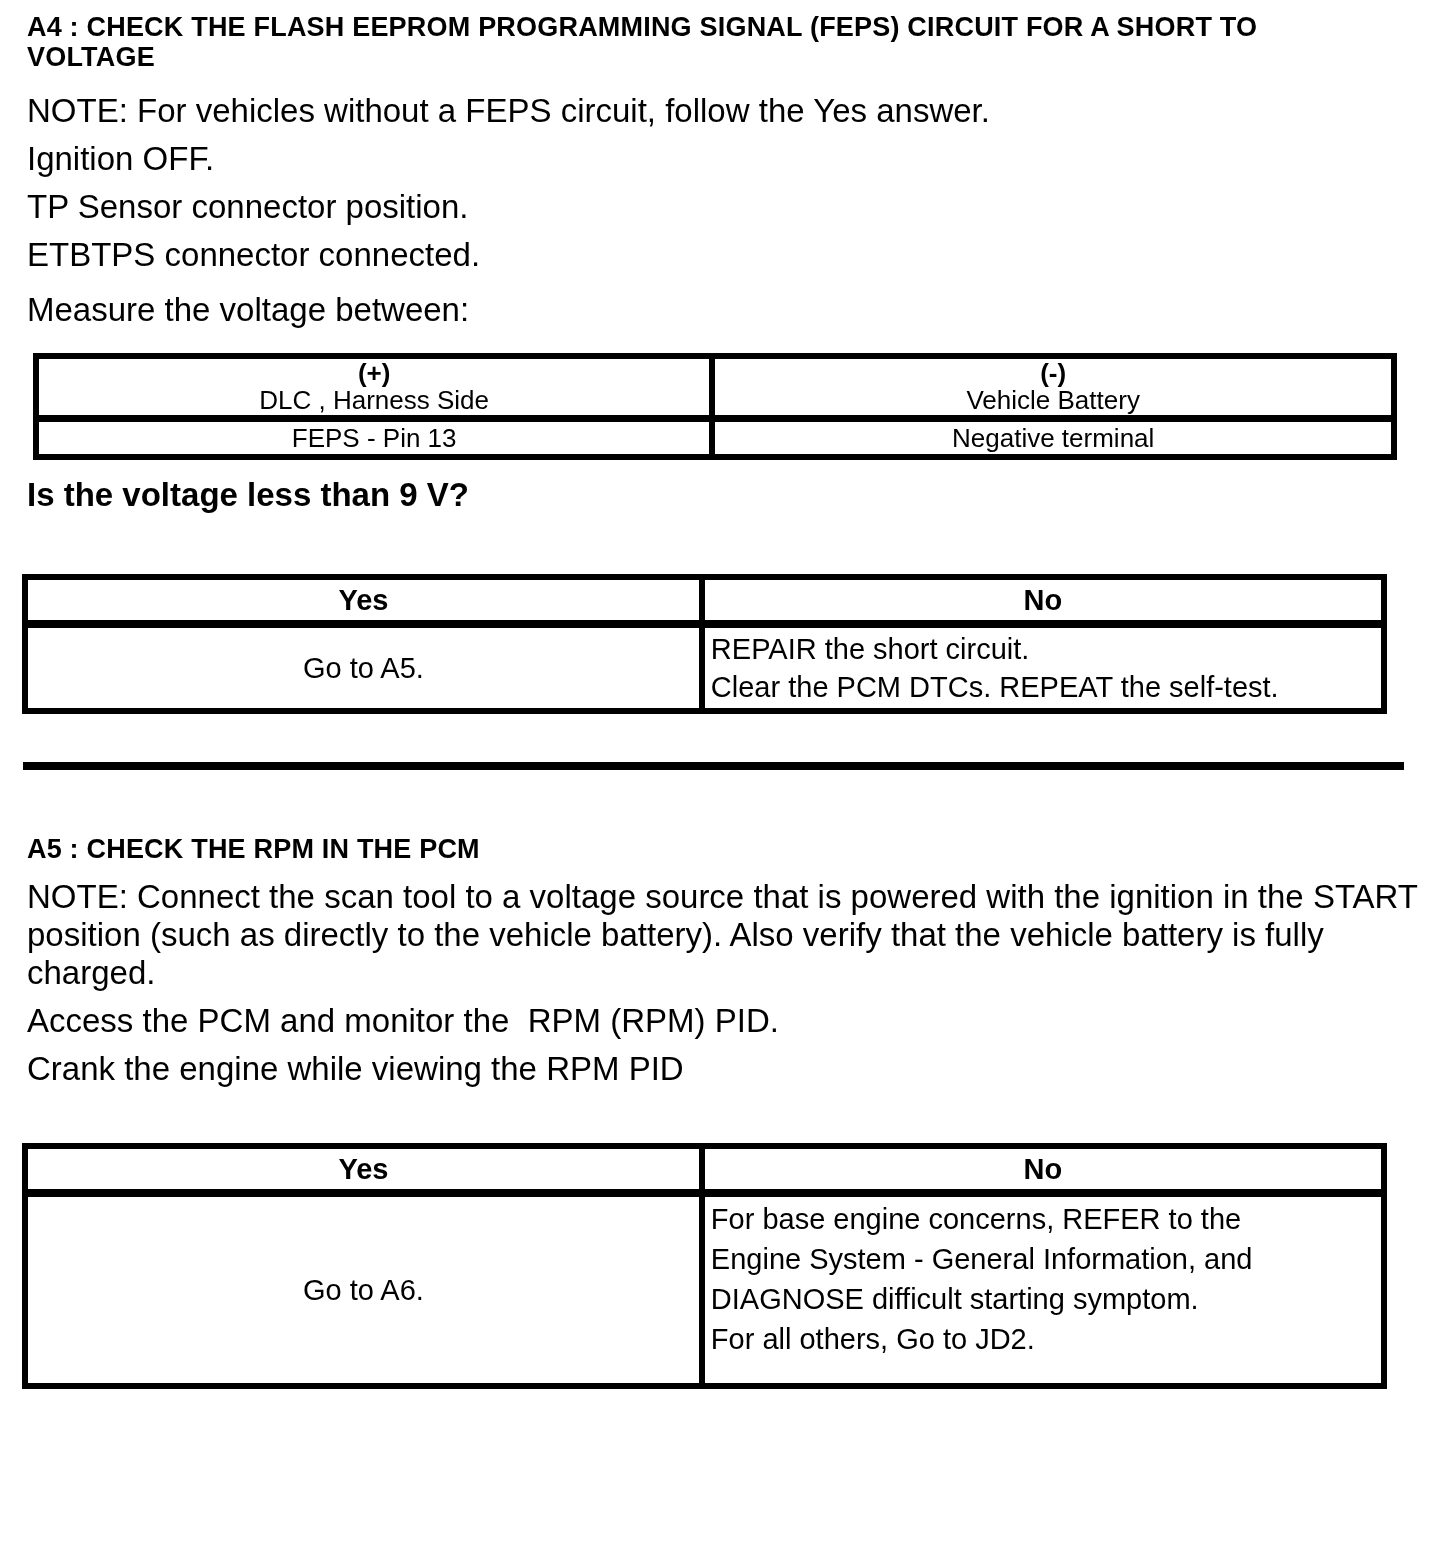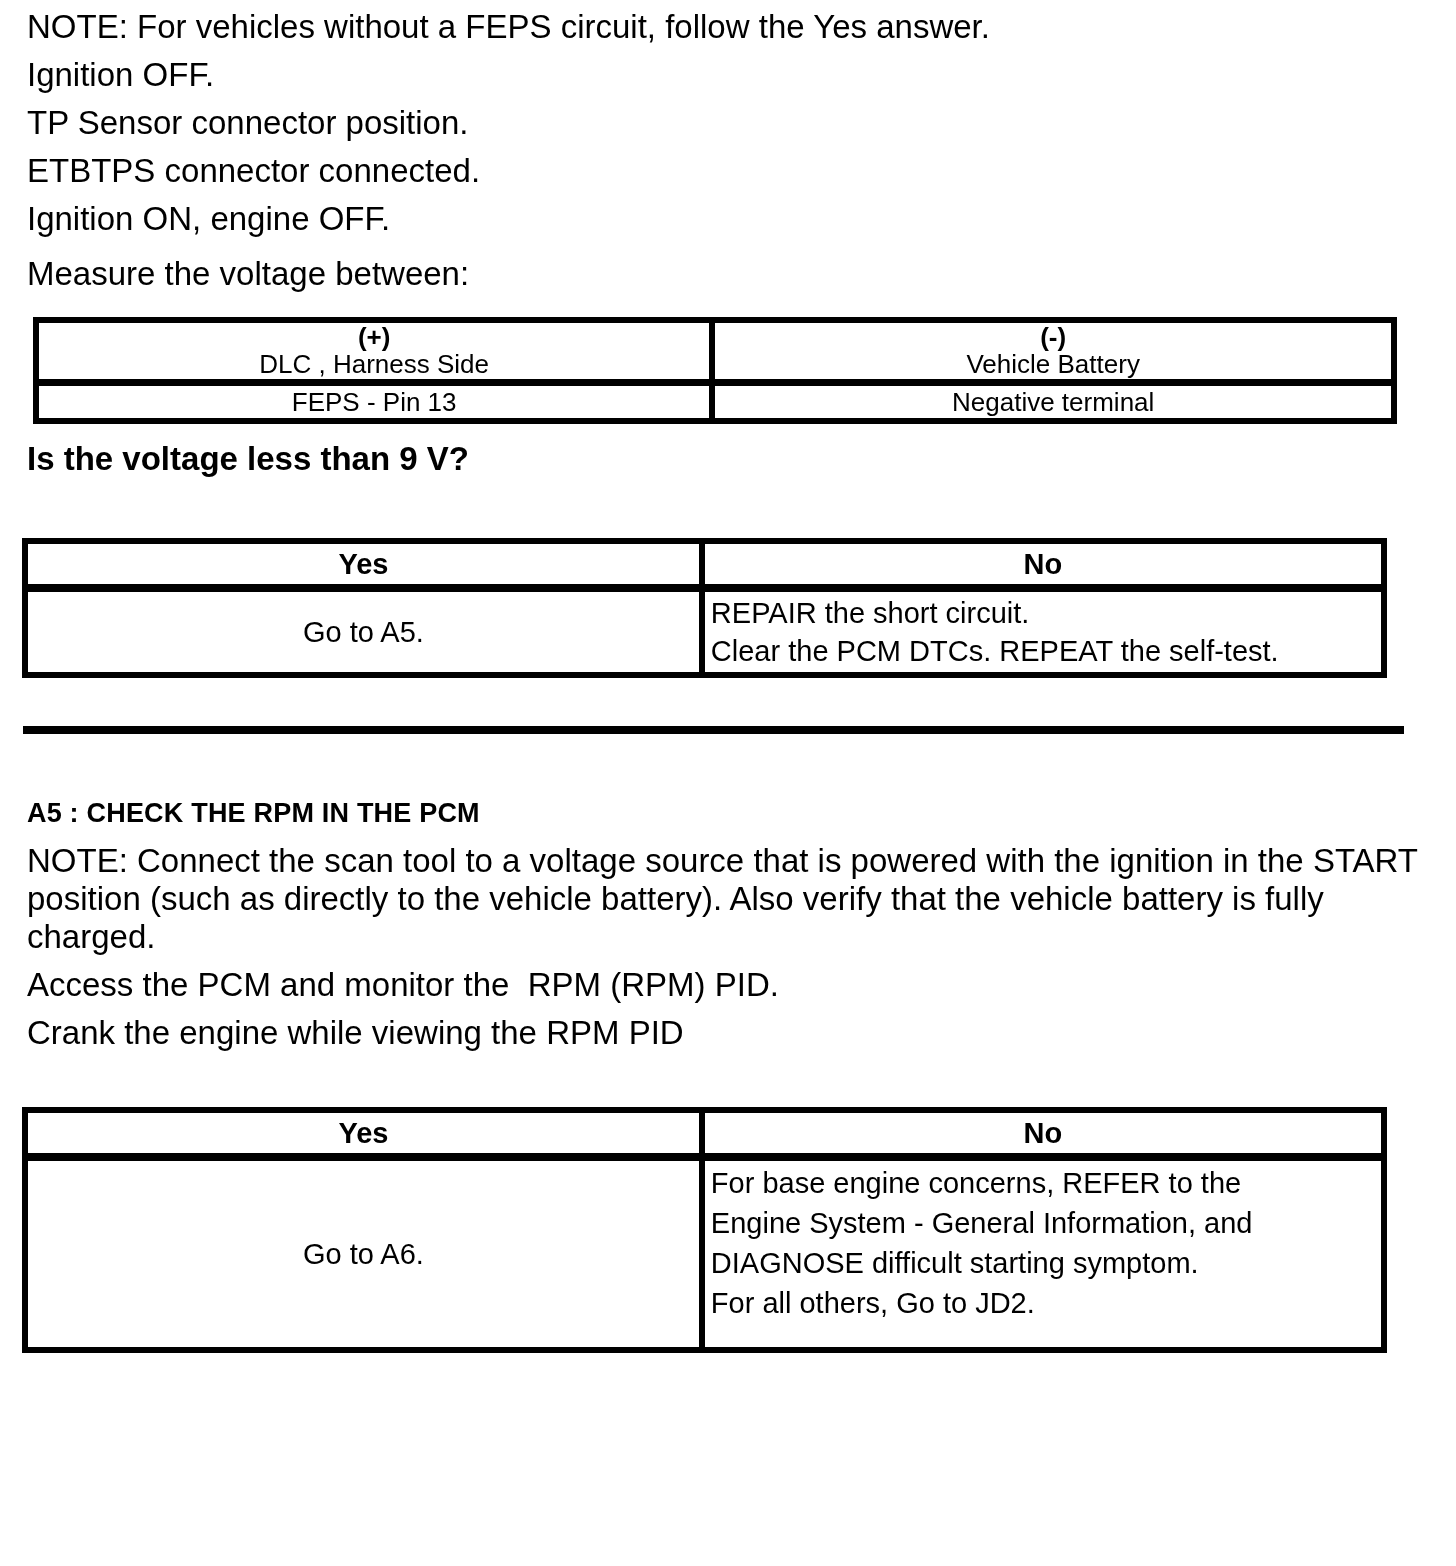--- a/index.html
+++ b/index.html
@@ -29,21 +29,21 @@
   .step-heading.a5 { padding-top: 0; }
 
   
   .para {
     font-size: 33px;
     line-height: 38px;
     margin: 10px 25px 10px 27px;
     width: 1404px;
     white-space: pre-wrap;
   }
-  .para.first { margin-top: 8px; }
+  .para.first { margin-top: 20px; }
   .para.pre-table { margin-top: 17px; }
   .para.question {
     font-weight: bold;
     margin-top: 16px;
   }
 
   
   table.measure {
     border-collapse: collapse;
     table-layout: fixed;
@@ -109,26 +109,26 @@
   .divider.mid { height: 8px;  margin-top: 48px; }
 
   .a5-heading-wrap { margin-top: 64px; }
   .a5-first-para { margin-top: 14px; }
 </style>
 </head>
 <body>
 
 <div class="sheet">
 
+  <h2 class="step-heading a4">A4 : CHECK THE FLASH EEPROM PROGRAMMING SIGNAL (FEPS) CIRCUIT FOR A SHORT TO VOLTAGE</h2>
 
   <p class="para first">NOTE: For vehicles without a FEPS circuit, follow the Yes answer.</p>
   <p class="para">Ignition OFF.</p>
   <p class="para">TP Sensor connector position.</p>
   <p class="para">ETBTPS connector connected.</p>
-  <p class="para">Ignition ON, engine OFF.</p>
   <p class="para pre-table">Measure the voltage between:</p>
 
   <table class="measure">
     <tbody>
         <tr class="hdr">
       <td class="col-left">
         <div class="sign">(+)</div>
         <div class="label">DLC , Harness Side</div>
       </td>
       <td class="col-right">

